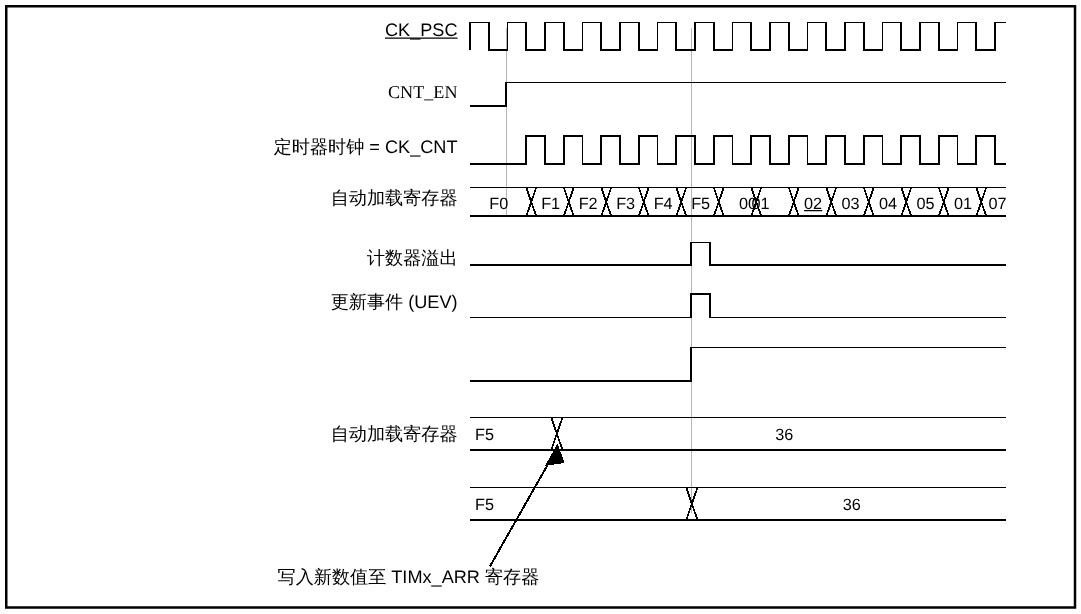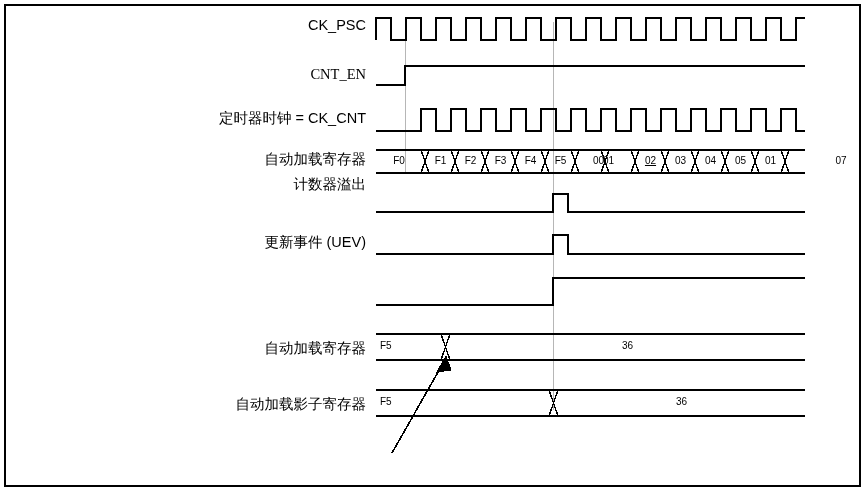--- a/index.html
+++ b/index.html
@@ -27,49 +27,48 @@
     line-height:1;
   }
   .wave{
     position:absolute;
     left:0;top:0;
     width:865px;height:491px;
     pointer-events:none;
   }
   .boxtxt{
     position:absolute;
-    font-size:10px;
+    font-size:13px;
     color:#000;
     white-space:nowrap;
     text-align:center;
     line-height:1;
   }
   .note{
     position:absolute;
     font-size:14.5px;
     color:#000;
     white-space:nowrap;
     line-height:1;
   }
 </style>
 </head>
 <body>
 
 <div id="root">
 
   <div class="frame"></div>
 
-  <div class="lbl" style="right:499px;top:18px;">CK_PSC</div>
+  <div class="lbl" style="right:499px;top:18px;text-decoration:underline;">CK_PSC</div>
   <div class="lbl" style="right:499px;top:67px;font-family:Liberation Serif, serif;">CNT_EN</div>
   <div class="lbl" style="right:499px;top:111px;text-align:right;">定时器时钟 = CK_CNT</div>
   <div class="lbl" style="right:499px;top:152px;">自动加载寄存器</div>
-  <div class="lbl" style="right:499px;top:178px;font-family:Liberation Mono, monospace;">计数器溢出</div>
+  <div class="lbl" style="right:499px;top:200px;">计数器溢出</div>
   <div class="lbl" style="right:499px;top:235px;">更新事件 (UEV)</div>
   <div class="lbl" style="right:499px;top:341px;">自动加载寄存器</div>
-  <div class="lbl" style="right:499px;top:397px;">自动加载影子寄存器</div>
 
   <svg class="wave" viewBox="0 0 865 491">
     <g fill="none" stroke="#000" stroke-width="1.4" shape-rendering="crispEdges">
 
       <line x1="405" y1="22" x2="405" y2="172" stroke="#b6b6b6" stroke-width="1"></line>
       <line x1="553" y1="22" x2="553" y2="410" stroke="#b6b6b6" stroke-width="1"></line>
 
       <path d="M376,40 L376,18 L391,18 L391,40 L406,40 L406,18 L421,18 L421,40 L436,40 L436,18 L451,18 L451,40 L466,40 L466,18 L481,18 L481,40 L496,40 L496,18 L511,18 L511,40 L526,40 L526,18 L541,18 L541,40 L556,40 L556,18 L571,18 L571,40 L586,40 L586,18 L601,18 L601,40 L616,40 L616,18 L631,18 L631,40 L646,40 L646,18 L661,18 L661,40 L676,40 L676,18 L691,18 L691,40 L706,40 L706,18 L721,18 L721,40 L736,40 L736,18 L751,18 L751,40 L766,40 L766,18 L781,18 L781,40 L796,40 L796,18 L805,18"></path>
 
       <path d="M376,85 L405,85 L405,66 L805,66"></path>
@@ -118,22 +117,23 @@
   <div class="boxtxt" style="left:488px;top:156px;width:25px;">F3</div>
   <div class="boxtxt" style="left:518px;top:156px;width:25px;">F4</div>
   <div class="boxtxt" style="left:548px;top:156px;width:25px;">F5</div>
   <div class="boxtxt" style="left:586px;top:156px;width:25px;">00</div>
   <div class="boxtxt" style="left:596px;top:156px;width:25px;">01</div>
   <div class="boxtxt" style="left:638px;top:156px;width:25px;text-decoration:underline;">02</div>
   <div class="boxtxt" style="left:668px;top:156px;width:25px;">03</div>
   <div class="boxtxt" style="left:698px;top:156px;width:25px;">04</div>
   <div class="boxtxt" style="left:728px;top:156px;width:25px;">05</div>
   <div class="boxtxt" style="left:758px;top:156px;width:25px;">01</div>
-  <div class="boxtxt" style="left:831px;top:156px;width:20px;text-align:center;">07</div>
+  <div class="boxtxt" style="left:788px;top:156px;width:20px;text-align:center;">07</div>
 
   <div class="boxtxt" style="left:380px;top:341px;width:30px;text-align:left;">F5</div>
   <div class="boxtxt" style="left:450px;top:341px;width:355px;">36</div>
 
   <div class="boxtxt" style="left:380px;top:397px;width:30px;text-align:left;">F5</div>
   <div class="boxtxt" style="left:558px;top:397px;width:247px;">36</div>
 
+  <div class="note" style="left:222px;top:455px;">写入新数值至 TIMx_ARR 寄存器</div>
 
 </div>
 
 </body></html>

